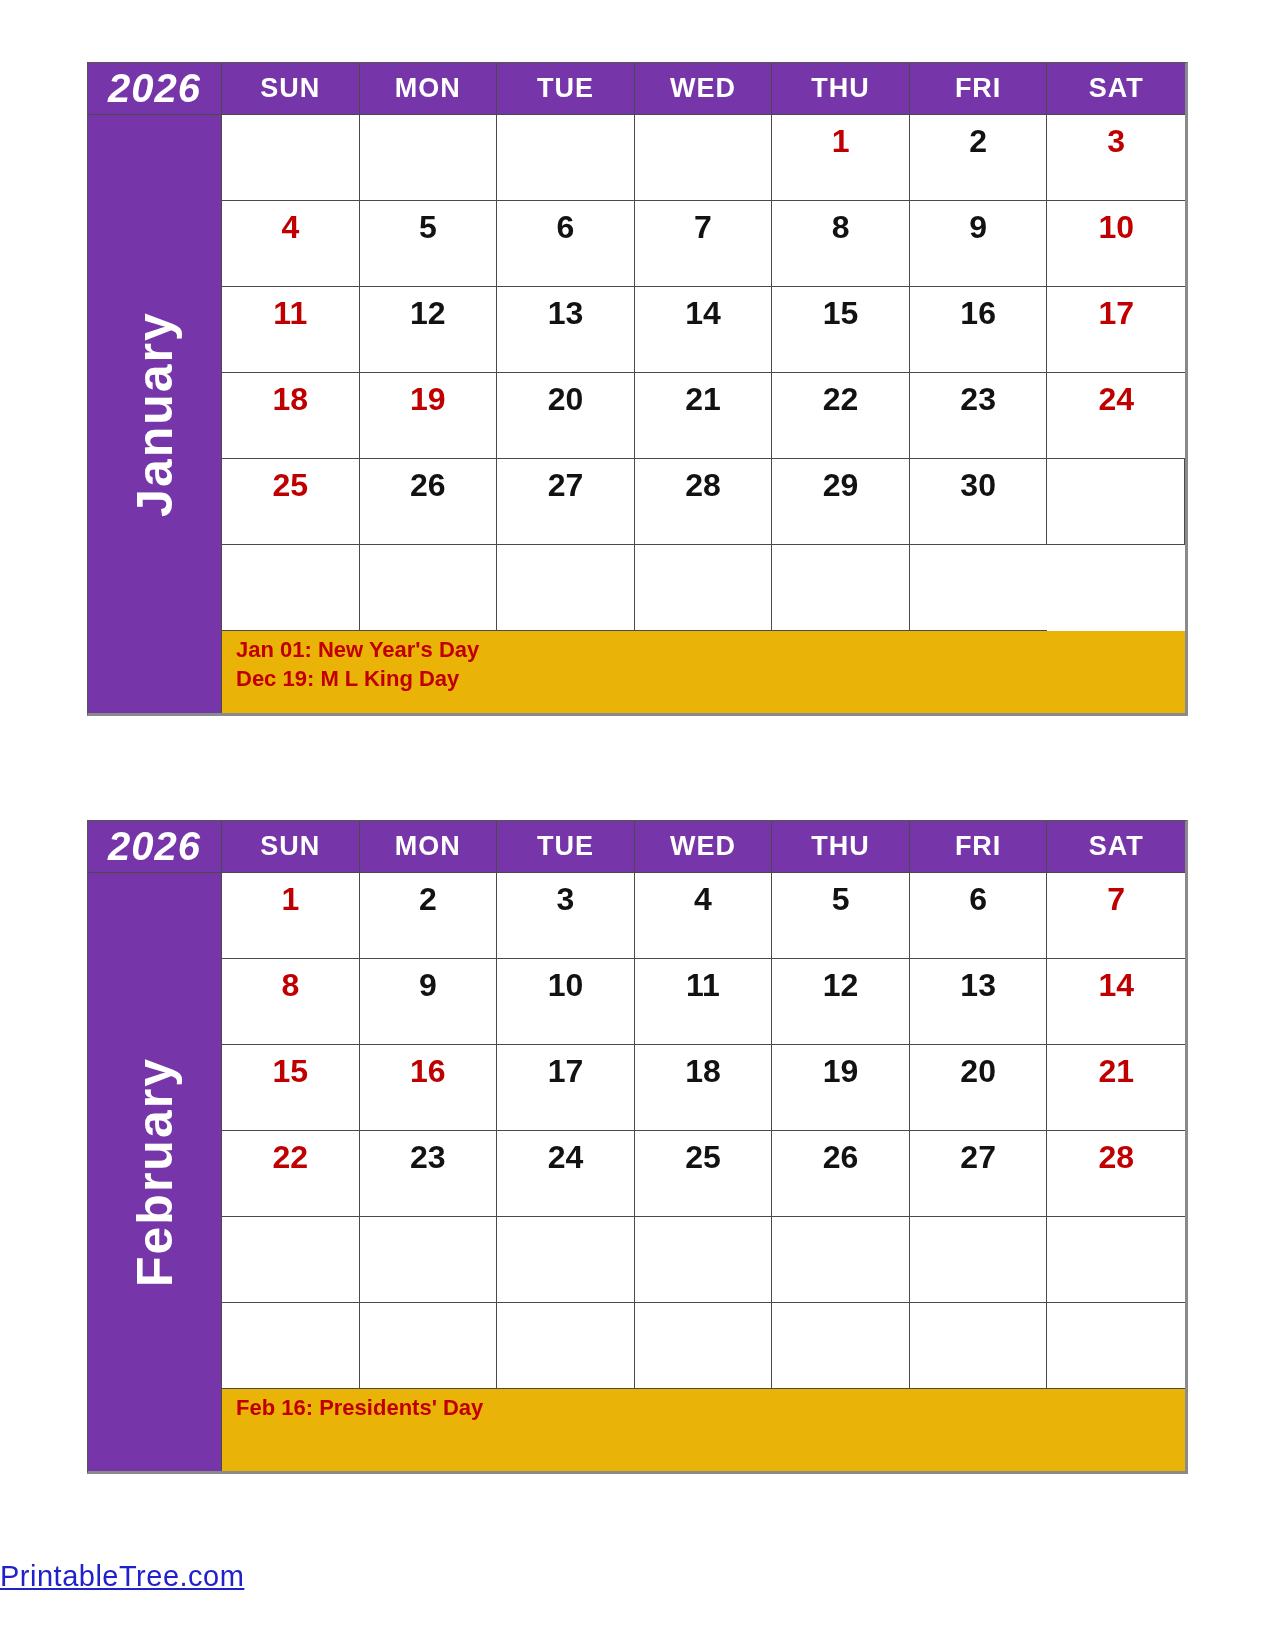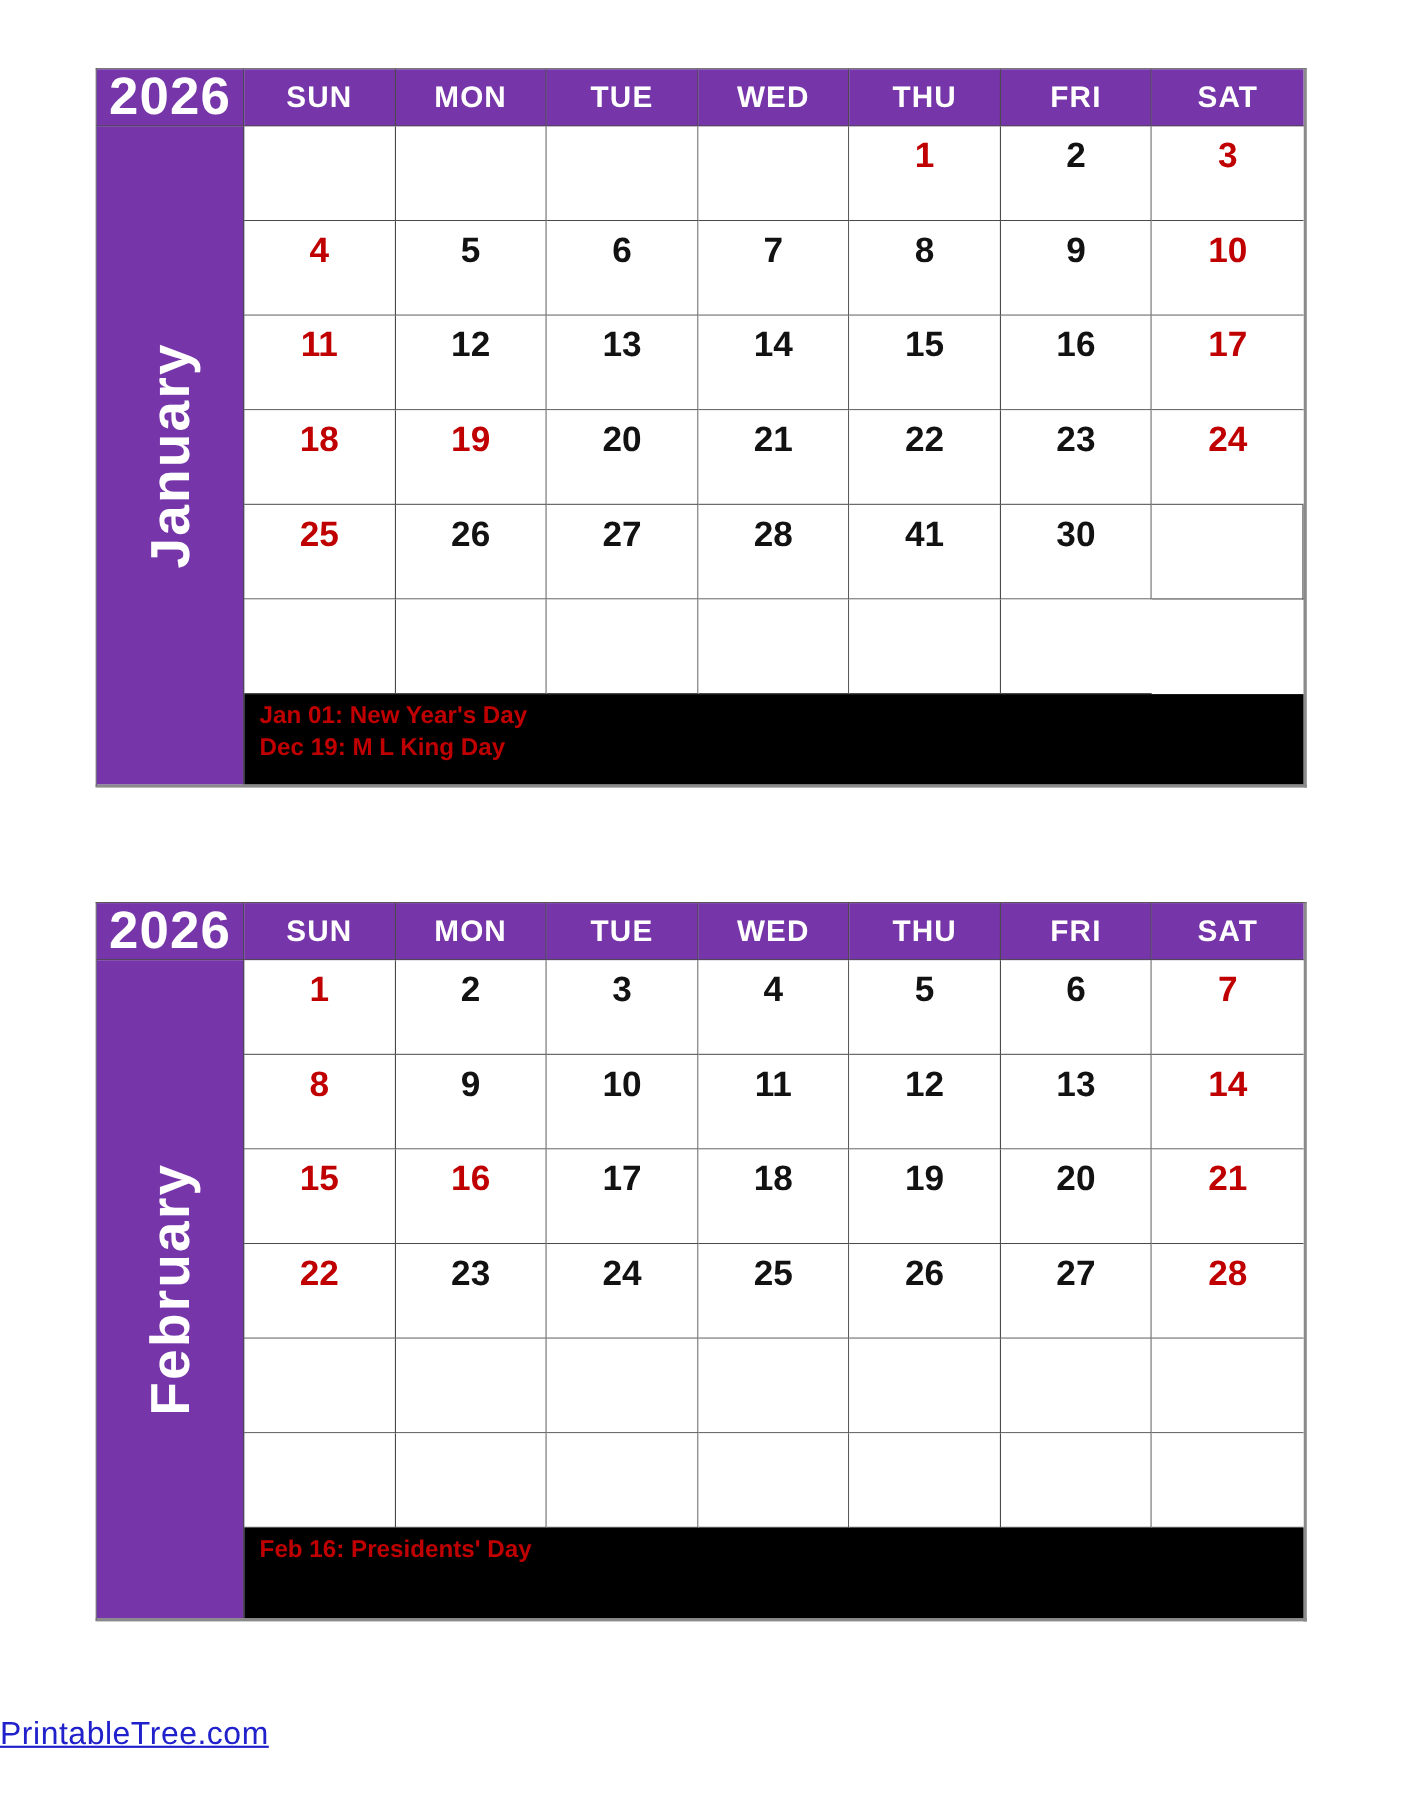--- a/index.html
+++ b/index.html
@@ -20,21 +20,21 @@
     box-sizing:border-box;
   }
   .cal.cal-0{top:62px;}
   .cal.cal-1{top:820px;}
   .hcell{
     color:#ffffff;font-weight:bold;
     display:flex;align-items:center;justify-content:center;
     border-right:1px solid #4a4a4a;border-bottom:1px solid #4a4a4a;
   }
   .hcell.lastcol{border-right:none;}
-  .year{font-size:48px;letter-spacing:1px;}
+  .year{font-size:40px;letter-spacing:1px;font-style:italic;}
   .dh{font-size:27px;letter-spacing:1px;}
   .month-side{
     grid-column:1;grid-row:2 / span 7;
     border-right:1px solid #4a4a4a;
     position:relative;
   }
   .month-side .mname{
     position:absolute;top:50%;left:50%;
     transform:translate(-50%,-50%) rotate(-90deg);
     white-space:nowrap;color:#ffffff;font-weight:bold;
@@ -46,21 +46,21 @@
     border-right:1px solid #4a4a4a;border-bottom:1px solid #4a4a4a;
     font-weight:bold;font-size:32px;color:#121212;
     background:#ffffff;
   }
   .dcell.lastcol{border-right:none;}
   .dcell.red{color:#C00000;}
   .notes{
     grid-column:2 / span 7;grid-row:8;
     padding:4px 0 0 14px;box-sizing:border-box;
     color:#C00000;font-weight:bold;font-size:22px;line-height:1.32;
-    background:#000000;
+    background:#eab308;
   }
   .footer{
     position:absolute;top:1560px;left:0;width:100%;
   }
   .footer a{
     color:#2121CC;font-size:29px;letter-spacing:0.5px;
     text-decoration:underline;cursor:pointer;
   }
 </style>
 </head>
@@ -311,21 +311,21 @@
       <div class="dcell">
         <span class="dnum">26</span>
       </div>
       <div class="dcell">
         <span class="dnum">27</span>
       </div>
       <div class="dcell">
         <span class="dnum">28</span>
       </div>
       <div class="dcell">
-        <span class="dnum">41</span>
+        <span class="dnum">29</span>
       </div>
       <div class="dcell">
         <span class="dnum">30</span>
       </div>
       <div class="dcell">
         <span class="dnum"></span>
       </div>
       <div class="dcell">
         <span class="dnum"></span>
       </div>

